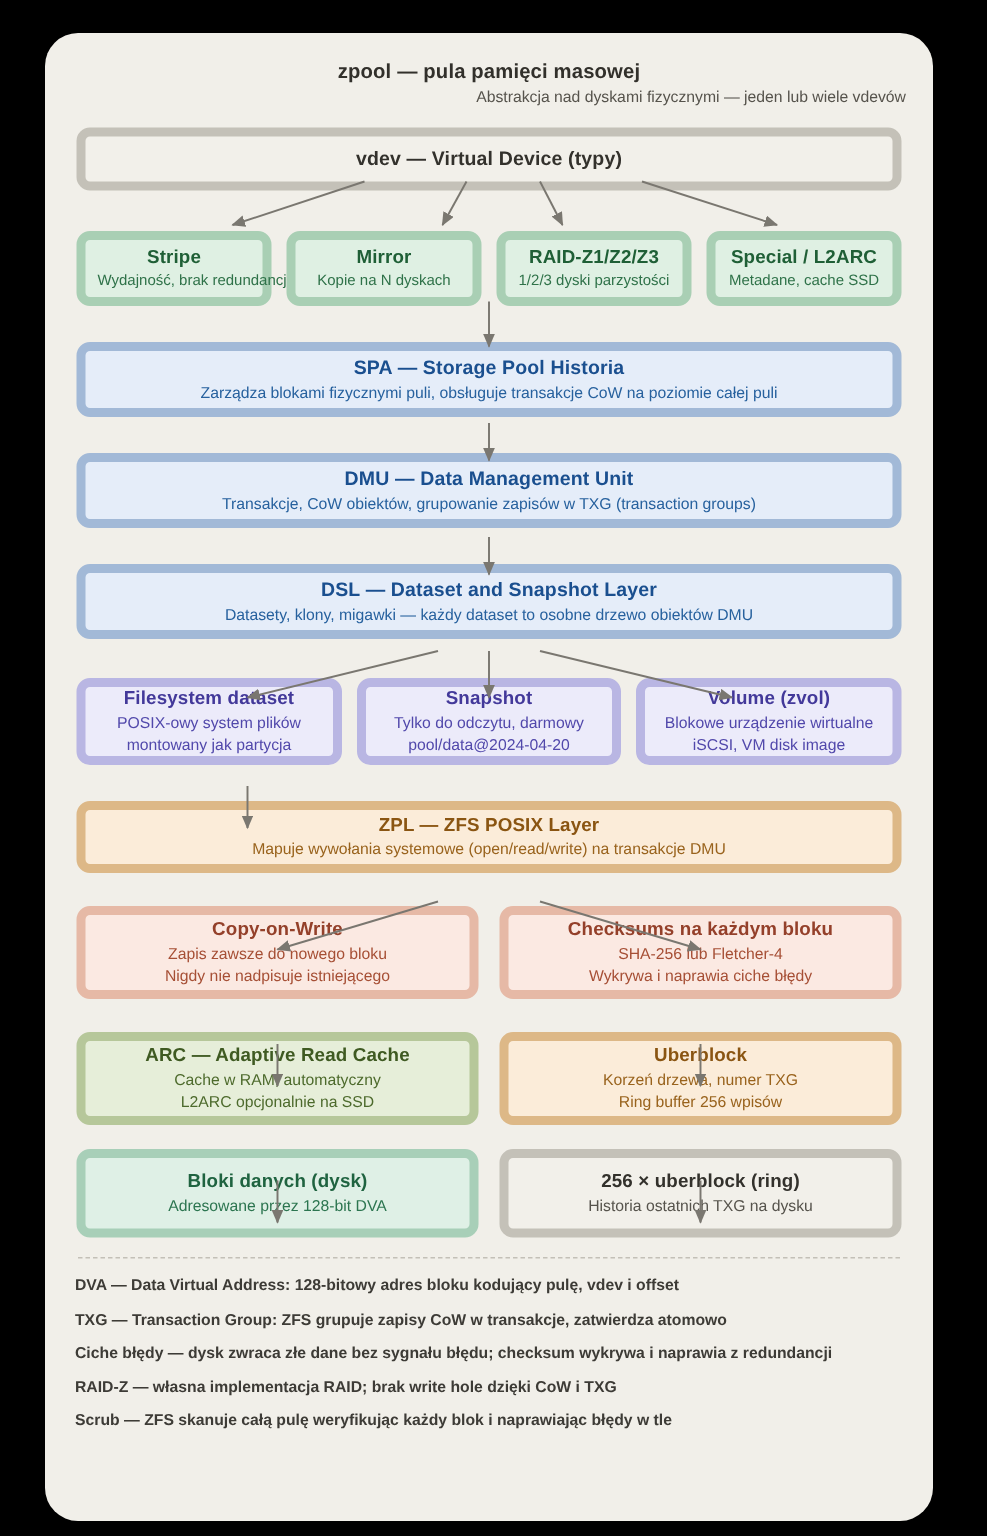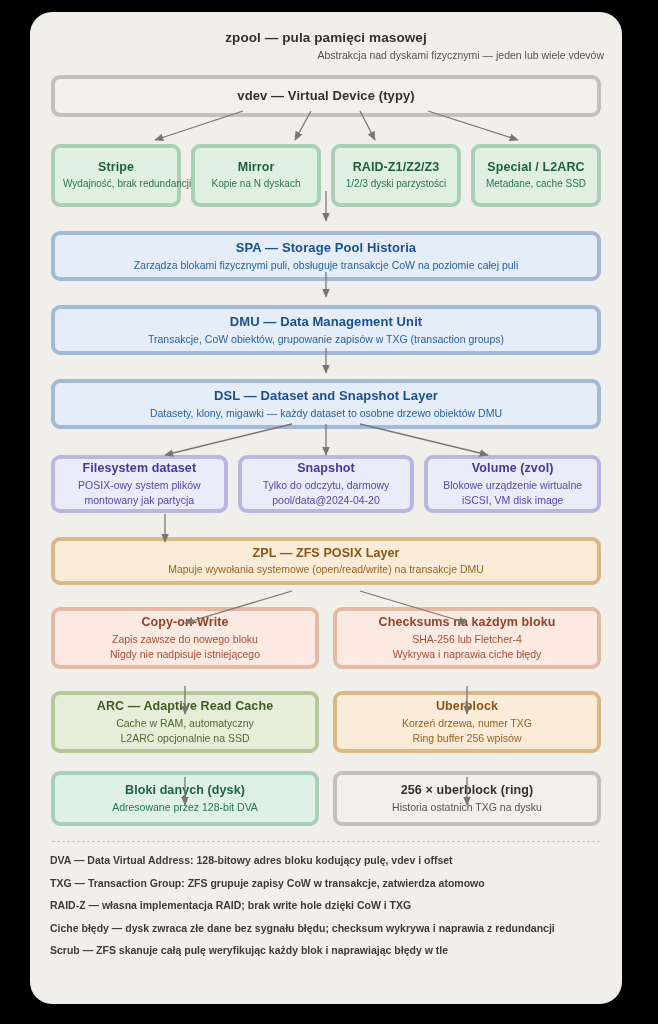--- a/index.html
+++ b/index.html
@@ -4,33 +4,33 @@
 <style>
   * { box-sizing: border-box; margin: 0; padding: 0; }
   html, body {
     width: 658px; height: 1024px;
     background: #000000;
     font-family: "Liberation Sans", sans-serif;
     overflow: hidden;
   }
   #card {
     position: absolute;
-    left: 30px; top: 12px;
+    left: 30px; top: 22px;
     width: 592px; height: 992px;
     background: #f1efe9;
     border-radius: 22px;
     box-shadow: 2px 3px 6px rgba(0,0,0,0.55);
     padding: 14px 18px 10px 18px;
     overflow: hidden;
   }
 
   
   .node {
     border-radius: 9px;
-    border: 4px solid #7f1d1d;
+    border: 6px solid #7f1d1d;
     background: #f2f0ea;
     text-align: center;
     padding: 7px 8px;
     display: flex;
     flex-direction: column;
     justify-content: center;
   }
   .node .t {
     font-size: 12.5px; font-weight: bold; color: #32302b;
     line-height: 1.35; letter-spacing: .1px;
@@ -64,21 +64,21 @@
     letter-spacing:.1px;
   }
   #zpool .zsub {
     text-align:right; font-size:10.5px; color:#56534c; margin-top:4px;
   }
   #vdev { height: 42px; margin: 14px 3px 0 3px; }
   #vdev .t { font-size: 13px; }
 
   .row { display:flex; gap: 10px; margin-top: 10px; }
   .row > .node { flex: 1 1 0; min-width: 0; }
-  #vdevtypes { margin: 27px 3px 0 3px; height: 63px; }
+  #vdevtypes { margin: 27px 3px 0 3px; height: 50px; }
   #vdevtypes .t { font-size: 12.5px; }
   #vdevtypes .s { font-size: 10px; white-space: nowrap; }
 
   .layer { margin: 24px 3px 0 3px; height: 50px; }
   .layer .t { font-size: 13px; }
 
   #datasets { margin: 26px 3px 0 3px; height: 58px; }
   #zpl { margin: 24px 3px 0 3px; height: 48px; }
 
   #feat { margin: 22px 3px 0 3px; height: 62px; gap: 14px; }
@@ -243,18 +243,18 @@
     <div class="node grey">
       <div class="t">256 × uberblock (ring)</div>
       <div class="s">Historia ostatnich TXG na dysku</div>
     </div>
   </div>
 
   <div id="divider"></div>
   <div id="legend">
     <div class="line">DVA — Data Virtual Address: 128-bitowy adres bloku kodujący pulę, vdev i offset</div>
     <div class="line">TXG — Transaction Group: ZFS grupuje zapisy CoW w transakcje, zatwierdza atomowo</div>
+    <div class="line">Ciche błędy — dysk zwraca złe dane bez sygnału błędu; checksum wykrywa i naprawia z redundancji</div>
     <div class="line">RAID-Z — własna implementacja RAID; brak write hole dzięki CoW i TXG</div>
-    <div class="line">Ciche błędy — dysk zwraca złe dane bez sygnału błędu; checksum wykrywa i naprawia z redundancji</div>
     <div class="line">Scrub — ZFS skanuje całą pulę weryfikując każdy blok i naprawiając błędy w tle</div>
   </div>
 
 </div>
 
 </body></html>

